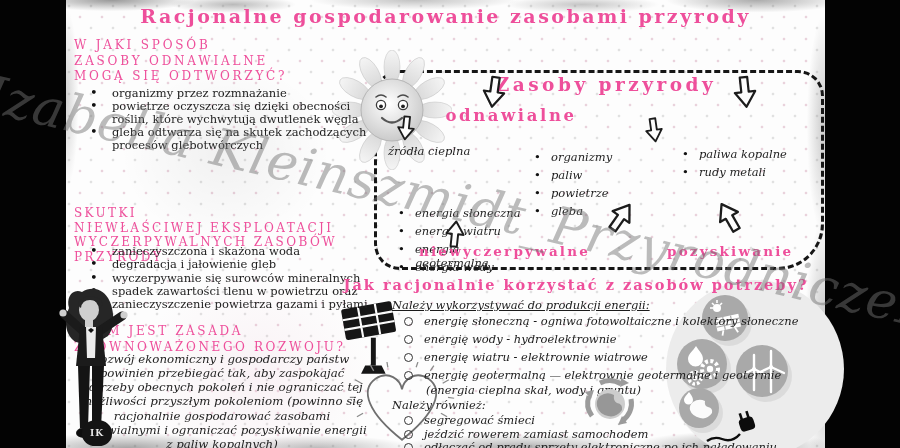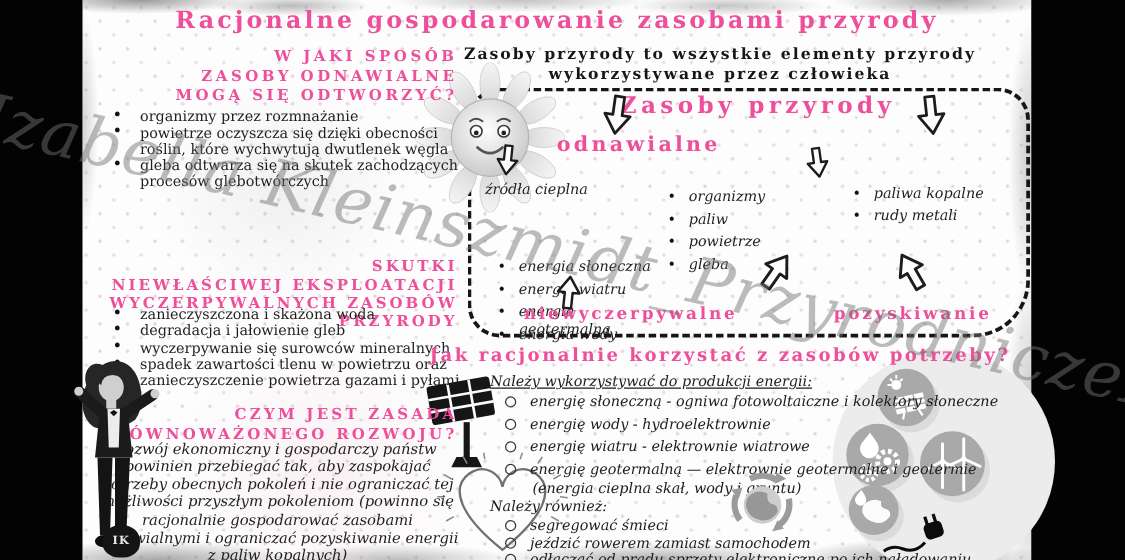--- a/index.html
+++ b/index.html
@@ -26,21 +26,21 @@
       radial-gradient(26px 160px at 100% 28%, rgba(120,120,120,.4), transparent 70%),
       radial-gradient(30px 190px at 100% 78%, rgba(110,110,110,.45), transparent 70%),
       radial-gradient(18px 130px at 0% 22%, rgba(130,130,130,.35), transparent 70%),
       radial-gradient(150px 130px at 21% 34%, rgba(0,0,0,.05), transparent 70%),
       radial-gradient(170px 150px at 25% 84%, rgba(226,170,195,.14), transparent 70%);}
   .pink{color:#ee4f9b;}
   .title{position:absolute;left:0;top:5px;width:100%;text-align:center;font-size:19px;
     font-weight:700;letter-spacing:2.5px;}
   .definition{position:absolute;left:268px;top:35px;width:484px;text-align:center;
     font-size:12.5px;font-weight:700;letter-spacing:1.6px;color:#161616;line-height:1.25;}
-  .h-block{position:absolute;text-align:right;font-weight:700;color:#ee4f9b;}
+  .h-block{position:absolute;text-align:left;font-weight:400;color:#ee4f9b;}
   .sec1h{left:8px;top:38px;width:292px;font-size:12px;letter-spacing:2.8px;line-height:1.3;}
   .sec2h{left:8px;top:186px;width:292px;font-size:12px;letter-spacing:2.4px;line-height:1.22;margin-top:20px;}
   .sec3h{left:8px;top:324px;width:292px;font-size:12px;letter-spacing:2.6px;line-height:1.3;}
   .blist{position:absolute;color:#1e1e1e;font-size:11.5px;line-height:1.08;}
   .sec1l{left:22px;top:87px;width:282px;}
   .sec2l{left:22px;top:245px;width:282px;}
   .li{position:relative;padding-left:24px;margin-bottom:1px;}
   .li::before{content:"•";position:absolute;left:2px;top:-1px;font-style:normal;color:#111;font-size:13px;}
   .par{position:absolute;left:10px;top:352px;width:292px;text-align:center;font-style:italic;
     color:#1e1e1e;font-size:11.8px;line-height:1.2;}
@@ -91,24 +91,20 @@
 <body>
 
 <div class="stage">
   <div class="bar left"></div>
   <div class="bar right"></div>
 
   <div class="page">
     <div class="grunge"></div>
 
     <div class="title pink z3">Racjonalne gospodarowanie zasobami przyrody</div>
-    <div class="definition z3">
-      <div>Zasoby przyrody to wszystkie elementy przyrody</div>
-      <div>wykorzystywane przez człowieka</div>
-    </div>
 
     <div class="h-block sec1h z3">
       <div>W JAKI SPOSÓB</div>
       <div>ZASOBY ODNAWIALNE</div>
       <div>MOGĄ SIĘ ODTWORZYĆ?</div>
     </div>
     <div class="blist sec1l z3">
       <div class="li"><span>organizmy przez rozmnażanie</span></div>
       <div class="li"><span>powietrze oczyszcza się dzięki obecności roślin, które wychwytują dwutlenek węgla</span></div>
       <div class="li"><span>gleba odtwarza się na skutek zachodzących procesów glebotwórczych</span></div>

